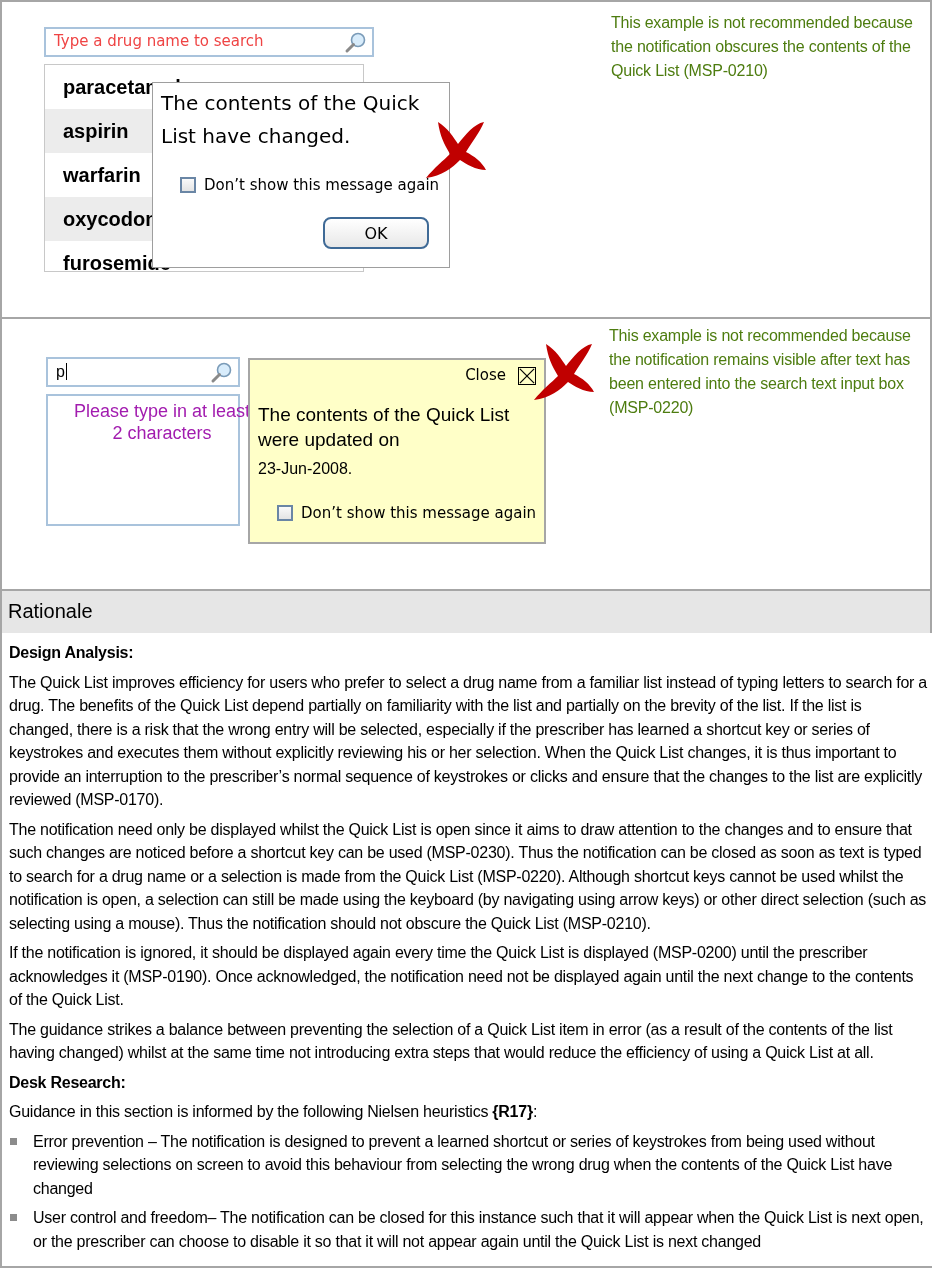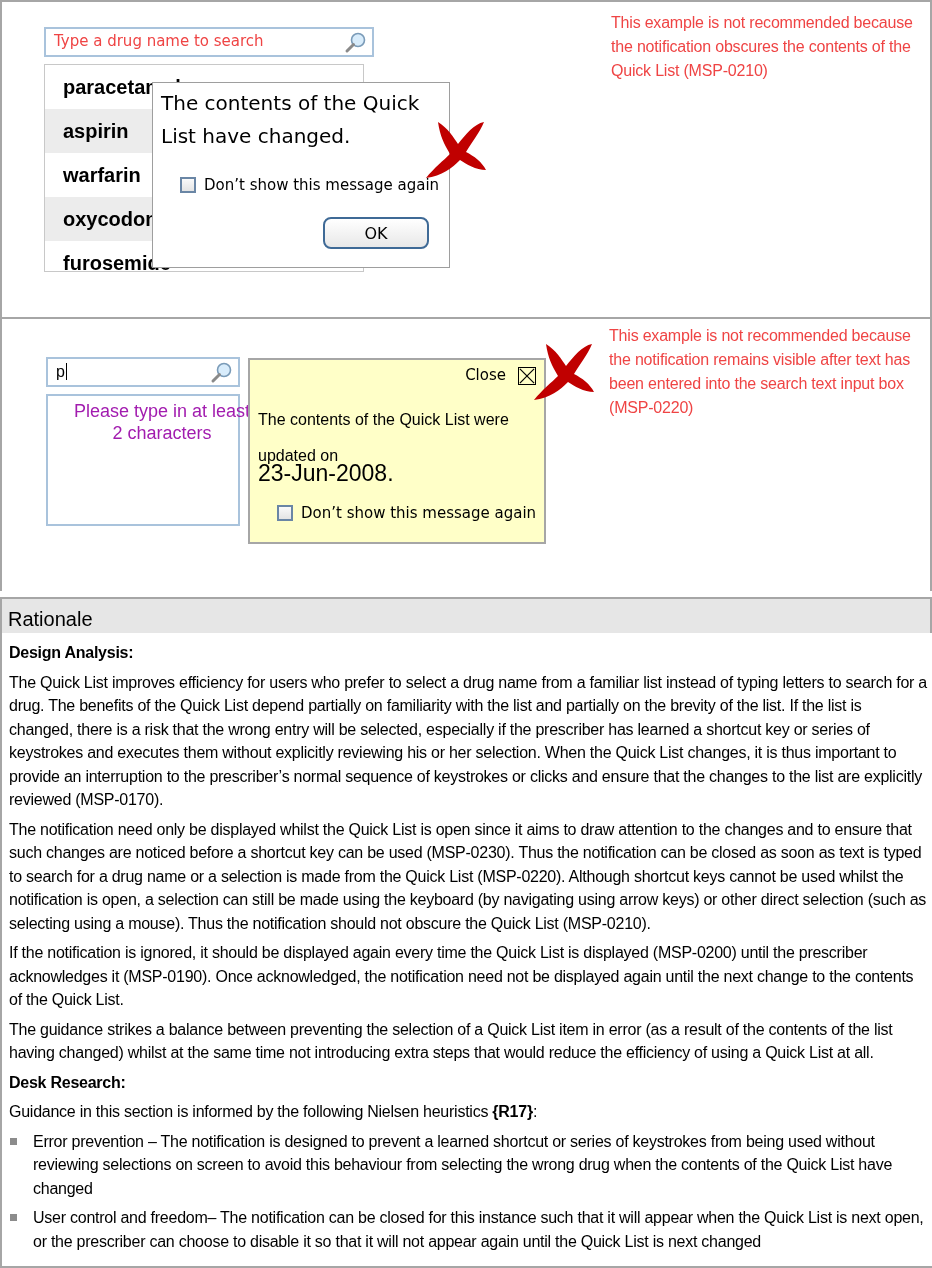--- a/index.html
+++ b/index.html
@@ -1,24 +1,24 @@
 <!DOCTYPE html>
 <html><head>
 <meta charset="utf-8">
 <style>
   html, body { margin: 0; padding: 0; background: #ffffff; }
   body { width: 932px; height: 1268px; position: relative; overflow: hidden; font-family: "Liberation Sans", sans-serif; color: #000; }
 
   .section { position: absolute; left: 0; width: 928px; border: 2px solid #a6a6a6; background: #fff; }
   #ex1 { top: 0; height: 316px; border-bottom: none; }
   #ex2 { top: 317px; height: 272px; border-top: 2px solid #a6a6a6; border-bottom: none; }
-  #rat-head { top: 589px; height: 42px; background: #e6e6e6; border-top: 2px solid #a6a6a6; border-bottom: 2px solid #a6a6a6; margin-top: 8px; }
+  #rat-head { top: 589px; height: 42px; background: #e6e6e6; border-top: 2px solid #a6a6a6; border-bottom: 2px solid #a6a6a6; }
   #rat-body { top: 633px; height: 633px; border-top: none; padding-left: 32px; }
 
-  .caption { position: absolute; left: 609px; width: 310px; font-size: 16px; line-height: 24px; color: #ef4444; font-family: "Liberation Sans", sans-serif; letter-spacing: -0.2px; }
+  .caption { position: absolute; left: 609px; width: 310px; font-size: 16px; line-height: 24px; color: #4d7c0f; font-family: "Liberation Sans", sans-serif; letter-spacing: -0.2px; }
 
   .search-box { position: absolute; border: 2px solid #a9c3dc; background: #fff; box-sizing: border-box; }
   .search-box .txt { position: absolute; left: 8px; top: 3px; font-family: "DejaVu Sans", sans-serif; font-size: 15px; }
   .placeholder { color: #ef4444; }
   .mag { position: absolute; right: 4px; top: 2px; width: 24px; height: 24px; }
 
   .quick-list { position: absolute; left: 42px; top: 62px; width: 318px; height: 206px; border: 1px solid #c8c8c8; background: #fff; overflow: hidden; }
   .ql-item { height: 44px; line-height: 44px; padding-left: 18px; font-weight: bold; font-size: 20px; font-family: "Liberation Sans", sans-serif; }
   .ql-item.alt { background: #ececec; }
 
@@ -27,22 +27,22 @@
   .chk-row { position: absolute; font-family: "DejaVu Sans", sans-serif; font-size: 15px; display: flex; align-items: center; padding-left: 15px; }
   .chk { width: 16px; height: 16px; border: 2px solid #6a86a5; background: linear-gradient(#fafafa, #e4e4e4); margin-right: 8px; box-sizing: border-box; }
   .ok-btn { position: absolute; left: 170px; top: 134px; width: 106px; height: 32px; border: 2px solid #3f6a96; border-radius: 8px; background: linear-gradient(#ffffff, #e8e8e8); font-family: "DejaVu Sans", sans-serif; font-size: 16px; text-align: center; line-height: 30px; box-sizing: border-box; }
 
   .result-box { position: absolute; left: 46px; top: 394px; width: 194px; height: 132px; border: 2px solid #a9c3dc; box-sizing: border-box; background: #fff; }
   .result-box .hint { position: absolute; left: 24px; top: 4px; font-size: 18px; line-height: 22px; color: #a21caf; width: 180px; text-align: center; }
 
   .tooltip { position: absolute; left: 248px; top: 358px; width: 298px; height: 186px; border: 2px solid #a6a6a6; background: #ffffc8; box-sizing: border-box; }
   .tooltip .close { position: absolute; right: 38px; top: 6px; font-family: "DejaVu Sans", sans-serif; font-size: 15px; }
   .tooltip .close-x { position: absolute; right: 8px; top: 7px; width: 18px; height: 18px; border: 1.5px solid #000; box-sizing: border-box; }
-  .tooltip .msg { position: absolute; left: 8px; top: 42px; width: 285px; font-size: 16px; line-height: 36px; }
-  .tooltip .date { position: absolute; left: 8px; top: 100px; font-size: 23px; }
+  .tooltip .msg { position: absolute; left: 8px; top: 42px; width: 285px; font-size: 19px; line-height: 25px; }
+  .tooltip .date { position: absolute; left: 8px; top: 100px; font-size: 16px; }
 
   .red-x { position: absolute; width: 70px; height: 70px; }
 
   .rat-title { position: absolute; left: 6px; top: 9px; font-size: 20px; }
   .rat-content { position: absolute; left: 7px; top: 8px; width: 918px; font-size: 16px; line-height: 23.5px; letter-spacing: -0.25px; }
   .rat-content p { margin: 0 0 6px 0; }
   .rat-content .h { font-weight: bold; margin-bottom: 6px; }
   .bullets { margin: 0; padding: 0; list-style: none; }
   .bullets li { position: relative; padding-left: 24px; margin-bottom: 6px; }
   .bullets li .sq { position: absolute; left: 1px; top: 8px; width: 7px; height: 7px; background: #8c8c8c; }

